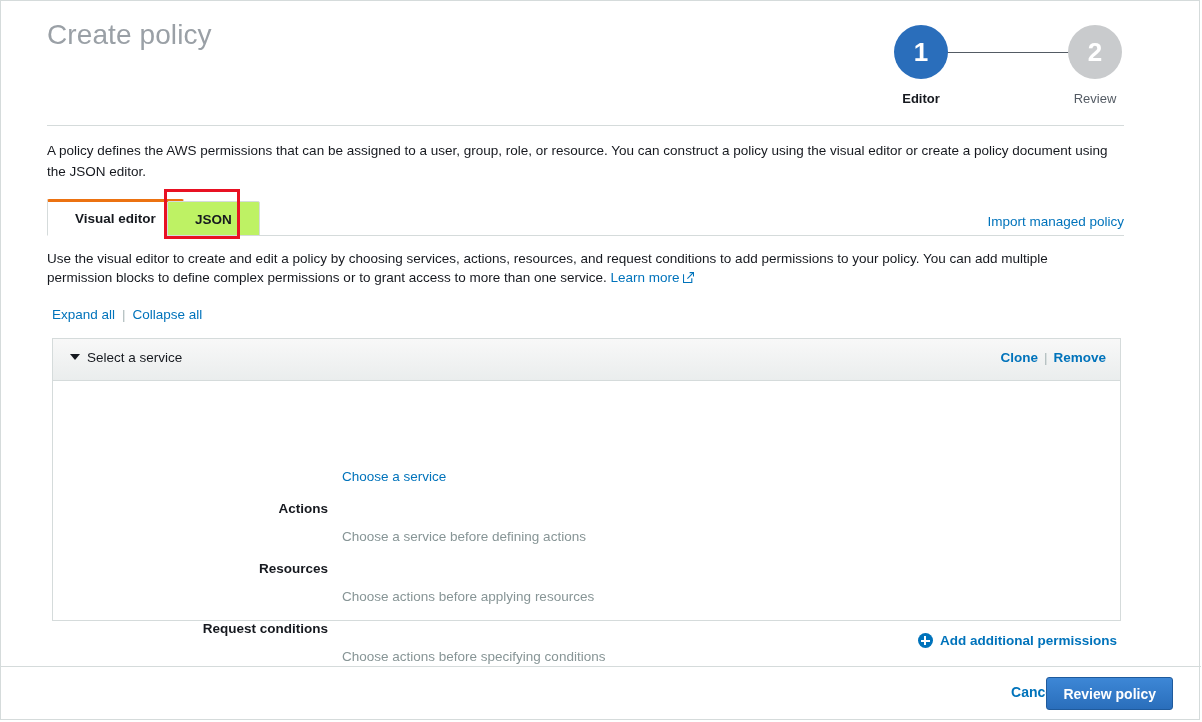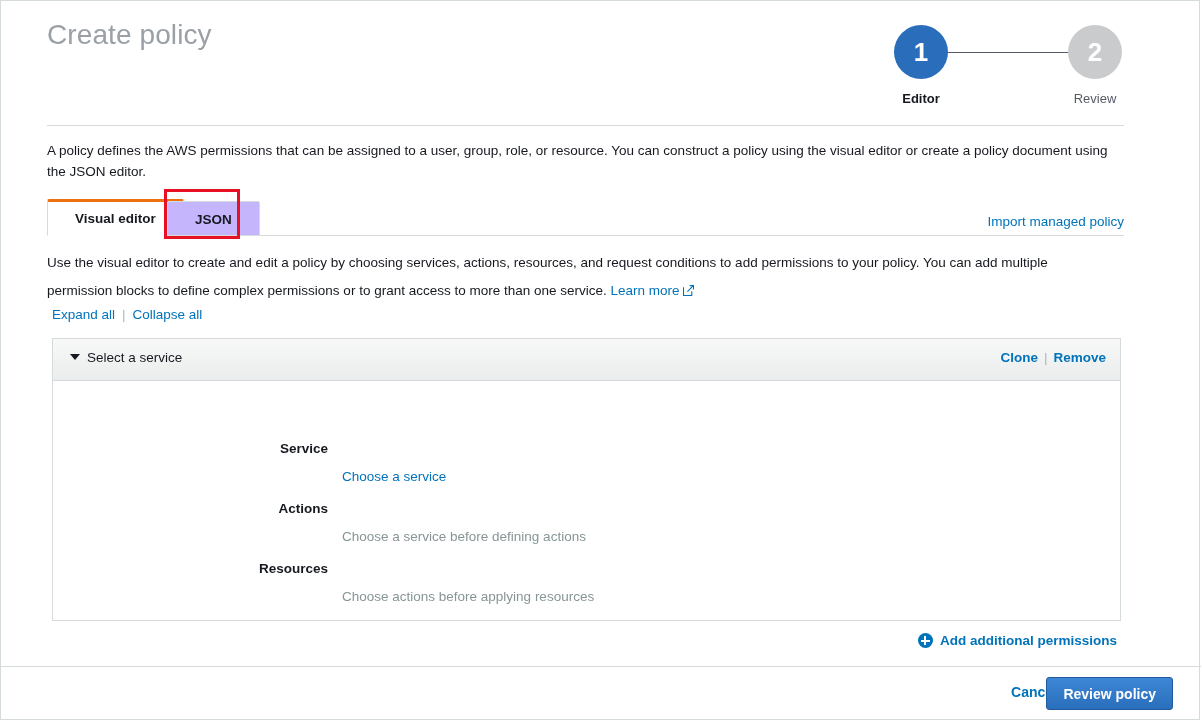--- a/index.html
+++ b/index.html
@@ -139,21 +139,21 @@
     border: 1px solid #d5dbdb;
     border-bottom: 1px solid #ffffff;
     border-top: 3px solid #ec7211;
     border-radius: 2px 2px 0 0;
     height: 37px;
     line-height: 33px;
   }
   .tab-inactive {
     left: 120px;
     color: #16191f;
-    background: #c4b5fd;
+    background: #bef264;
     border: 1px solid #d5dbdb;
     border-bottom: 1px solid #d5dbdb;
     border-radius: 2px 2px 0 0;
   }
   .import-link {
     position: absolute;
     right: 0;
     bottom: 7px;
     font-size: 13.5px;
     color: #0073bb;
@@ -171,21 +171,21 @@
     pointer-events: none;
   }
 
   
   .helper {
     position: absolute;
     left: 46px;
     top: 248px;
     width: 1060px;
     font-size: 13.5px;
-    line-height: 28px;
+    line-height: 19px;
     color: #16191f;
   }
   .link {
     color: #0073bb;
     cursor: pointer;
     text-decoration: none;
   }
   .ext-icon {
     display: inline-block;
     width: 11px;
@@ -414,30 +414,33 @@
       <div class="panel-header-title">
         <span class="caret"></span><span>Select a service</span>
       </div>
       <div class="panel-actions">
         <a class="link">Clone</a><span class="sep">|</span><a class="link">Remove</a>
       </div>
     </div>
 
     <div class="panel-body">
       <div class="form-row r1">
-        <div class="form-label">Service</div>
         <div class="form-value linked">Choose a service</div>
       </div>
       <div class="form-row r2">
         <div class="form-label">Actions</div>
         <div class="form-value disabled">Choose a service before defining actions</div>
       </div>
       <div class="form-row r3">
         <div class="form-label">Resources</div>
         <div class="form-value disabled">Choose actions before applying resources</div>
+      </div>
+      <div class="form-row r4">
+        <div class="form-label">Request conditions</div>
+        <div class="form-value disabled">Choose actions before specifying conditions</div>
       </div>
     </div>
   </div>
 
   <div class="add-perm">
     <span class="plus-icon"></span><span>Add additional permissions</span>
   </div>
 
   <div class="footer-divider"></div>
   <div class="footer">

